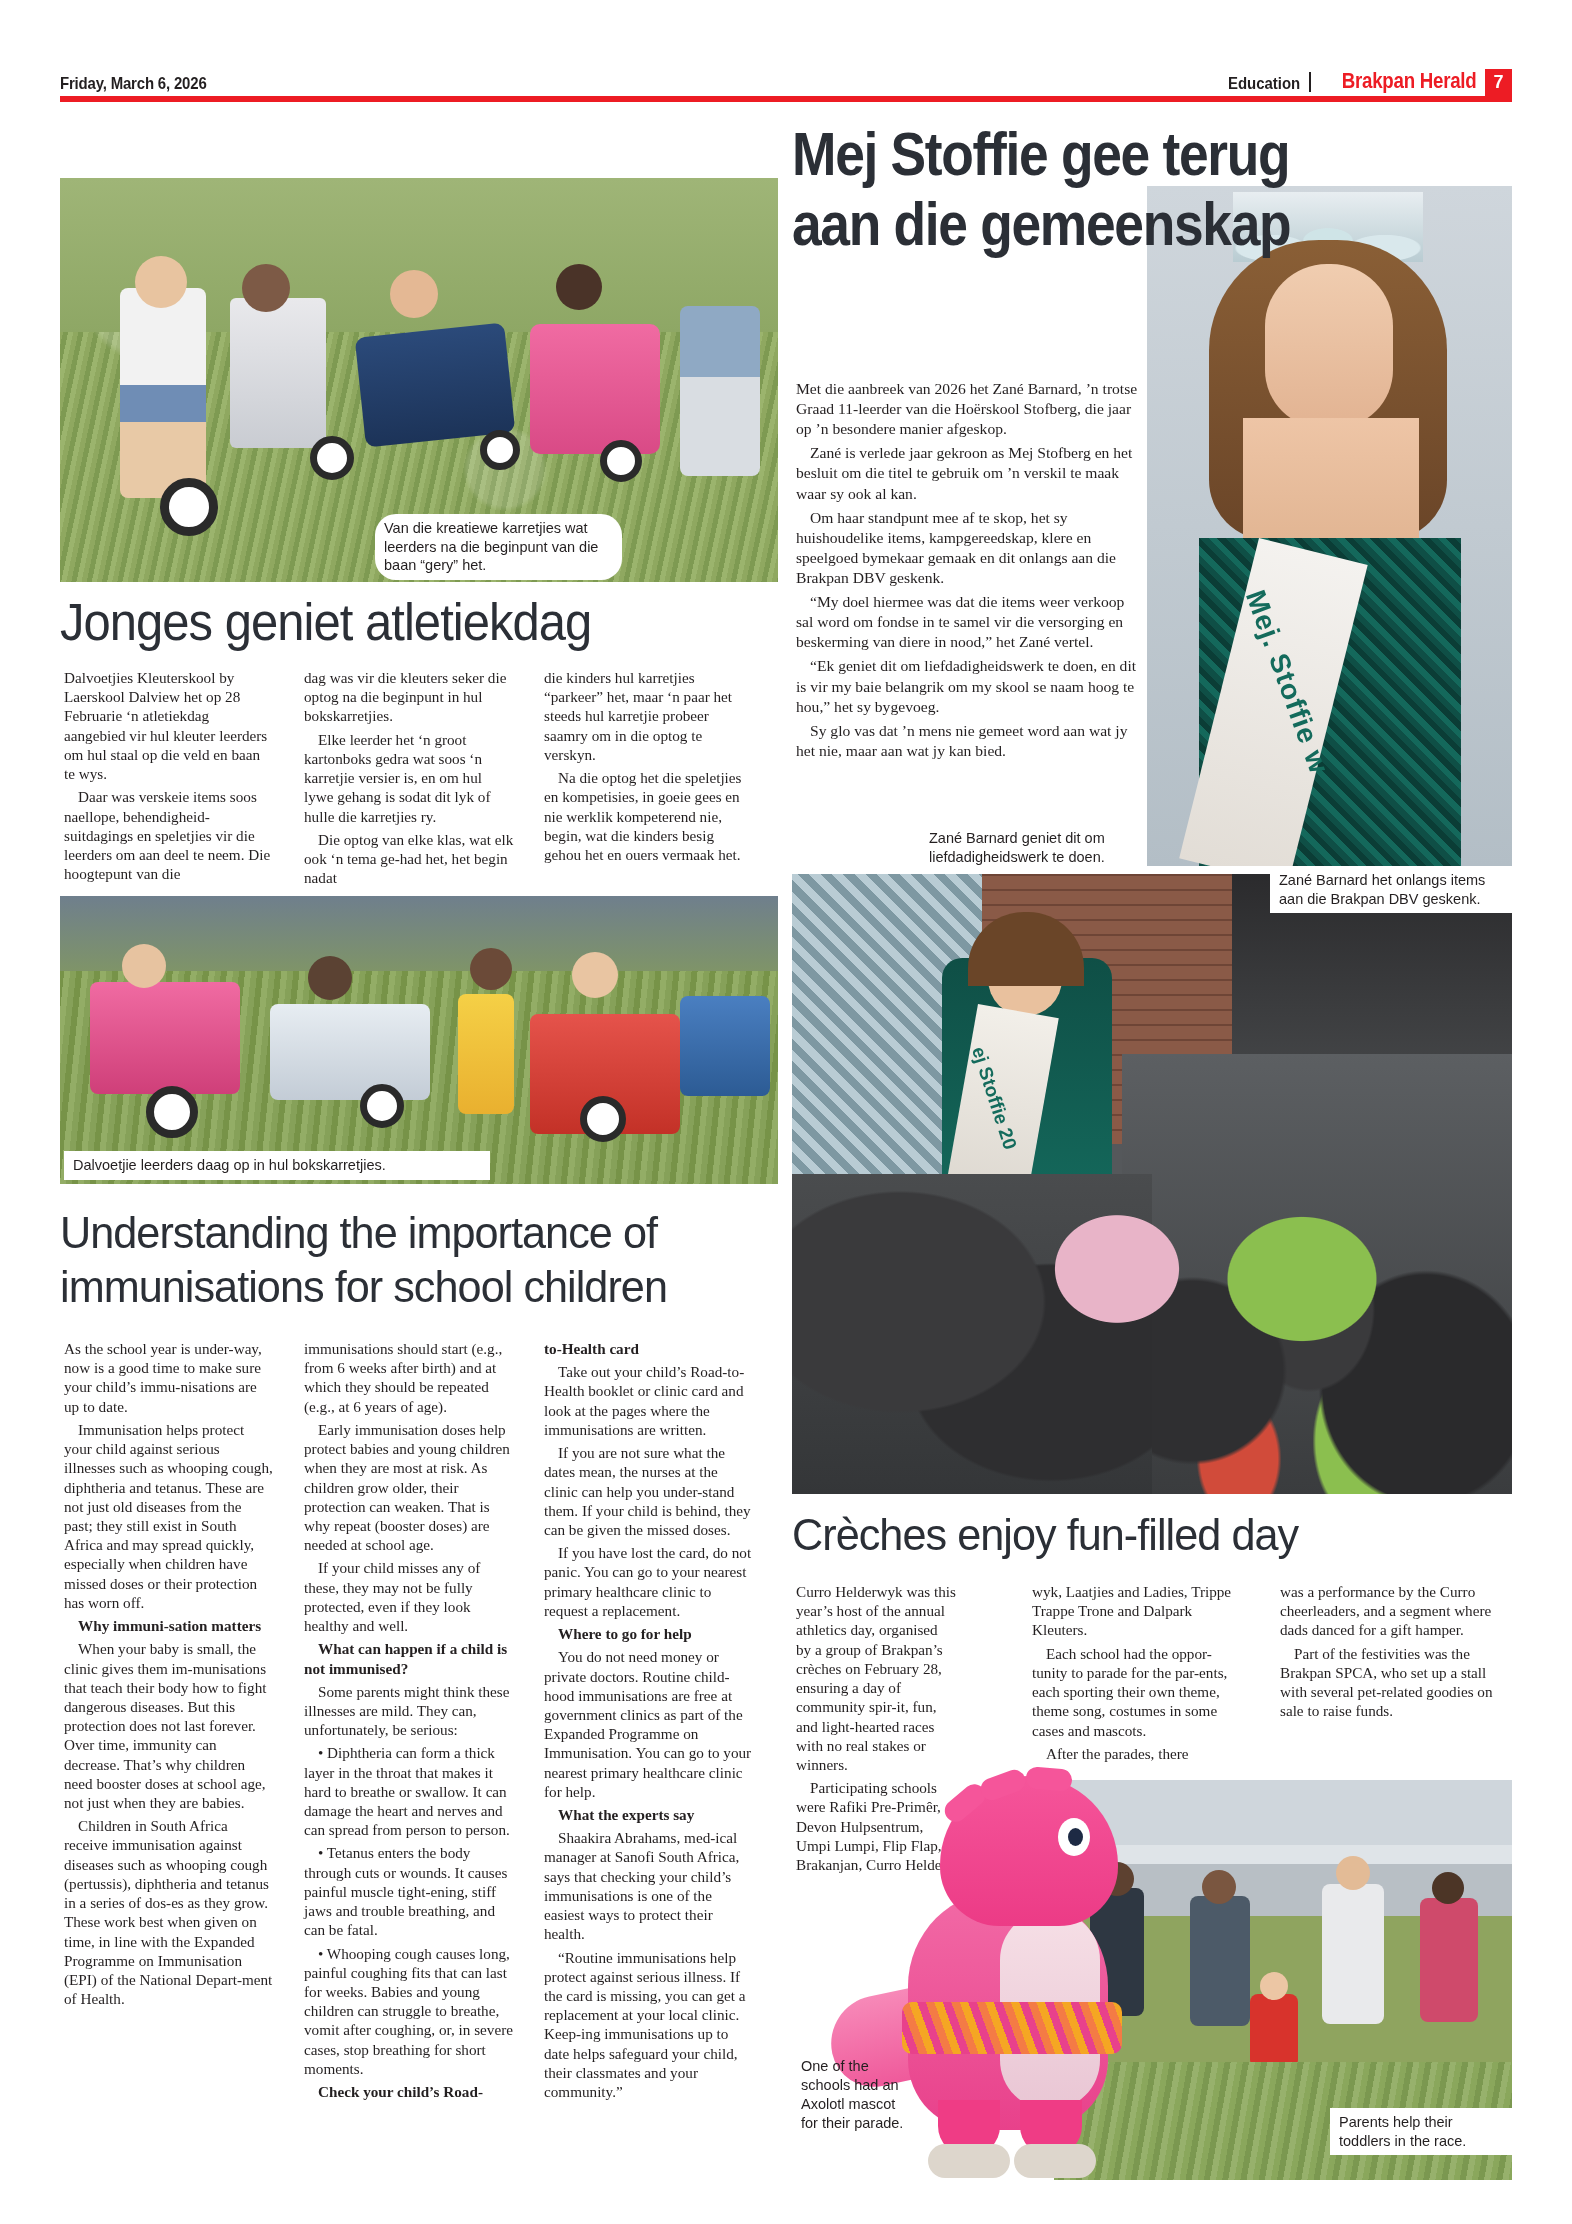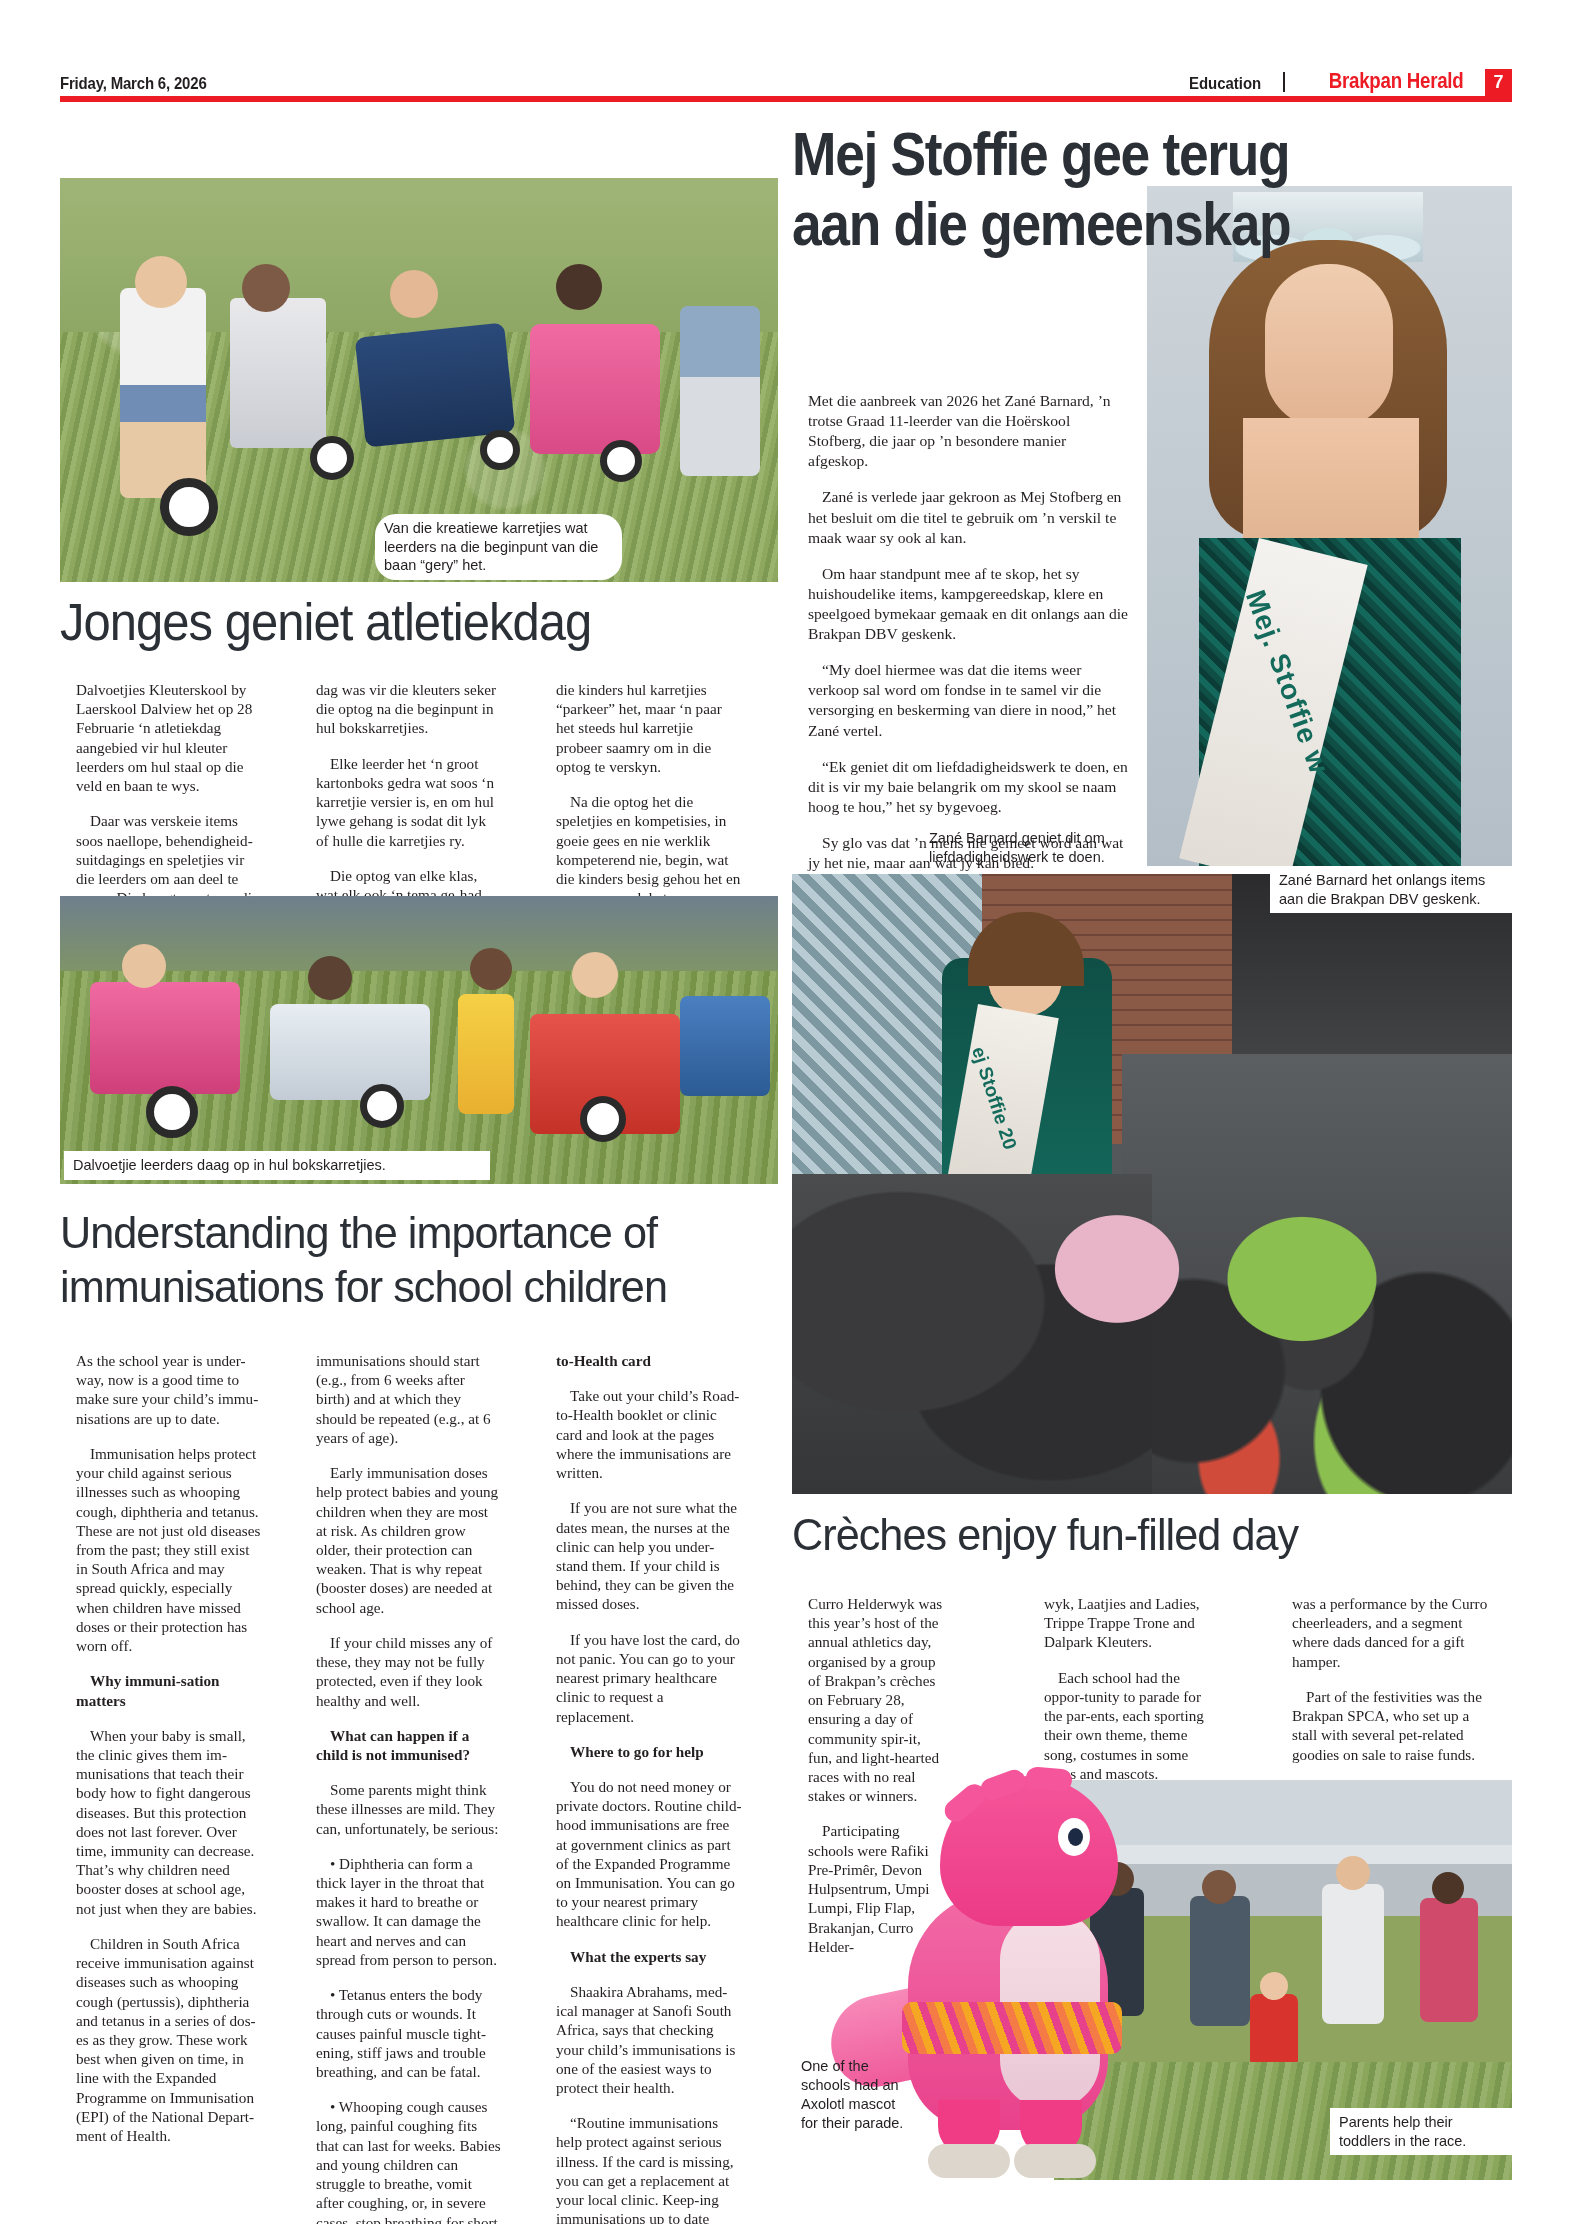--- a/index.html
+++ b/index.html
@@ -20,21 +20,21 @@
   .masthead {
     position:absolute; left:60px; top:58px; width:1452px; height:36px;
     display:flex; align-items:flex-end; justify-content:space-between;
   }
   .mast-date {
     font-family:"Liberation Sans", sans-serif;
     font-size:17px; font-weight:600; color:#231f20;
     letter-spacing:-0.2px;
     transform:scaleX(0.88); transform-origin:left bottom;
   }
-  .mast-right { display:flex; align-items:flex-end; gap:13px; }
+  .mast-right { display:flex; align-items:flex-end; gap:0; }
   .mast-section {
     font-family:"Liberation Sans", sans-serif;
     font-size:17px; font-weight:600; color:#231f20;
     transform:scaleX(0.88); transform-origin:right bottom;
     padding-right:9px;
   }
   .mast-divider { width:2px; height:20px; background:#231f20; margin:0 7px 2px 0; }
   .mast-title {
     font-family:"Liberation Sans", sans-serif;
     font-size:22px; font-weight:bold; color:#ed1c24;
@@ -82,21 +82,21 @@
     font-weight:bold;
     color:#2b2f36;
     line-height:0.97;
     letter-spacing:-1.5px;
     transform:scaleX(0.86);
     transform-origin:left top;
   }
 
   
   .col { font-size:15.2px; line-height:1.265; text-align:left; }
-  .col p { margin:16px; text-indent:14px; }
+  .col p { margin:4px; text-indent:14px; }
   .col p.first { text-indent:0; }
   .col p b, .col p strong { font-weight:bold; }
 
   
   .photo { position:absolute; overflow:hidden; background:#b9c4a8; }
   .cap {
     position:absolute; background:#ffffff;
     font-family:"Liberation Sans", sans-serif;
     font-size:14.5px; line-height:1.28; color:#231f20;
     padding:5px 8px 5px 9px;

